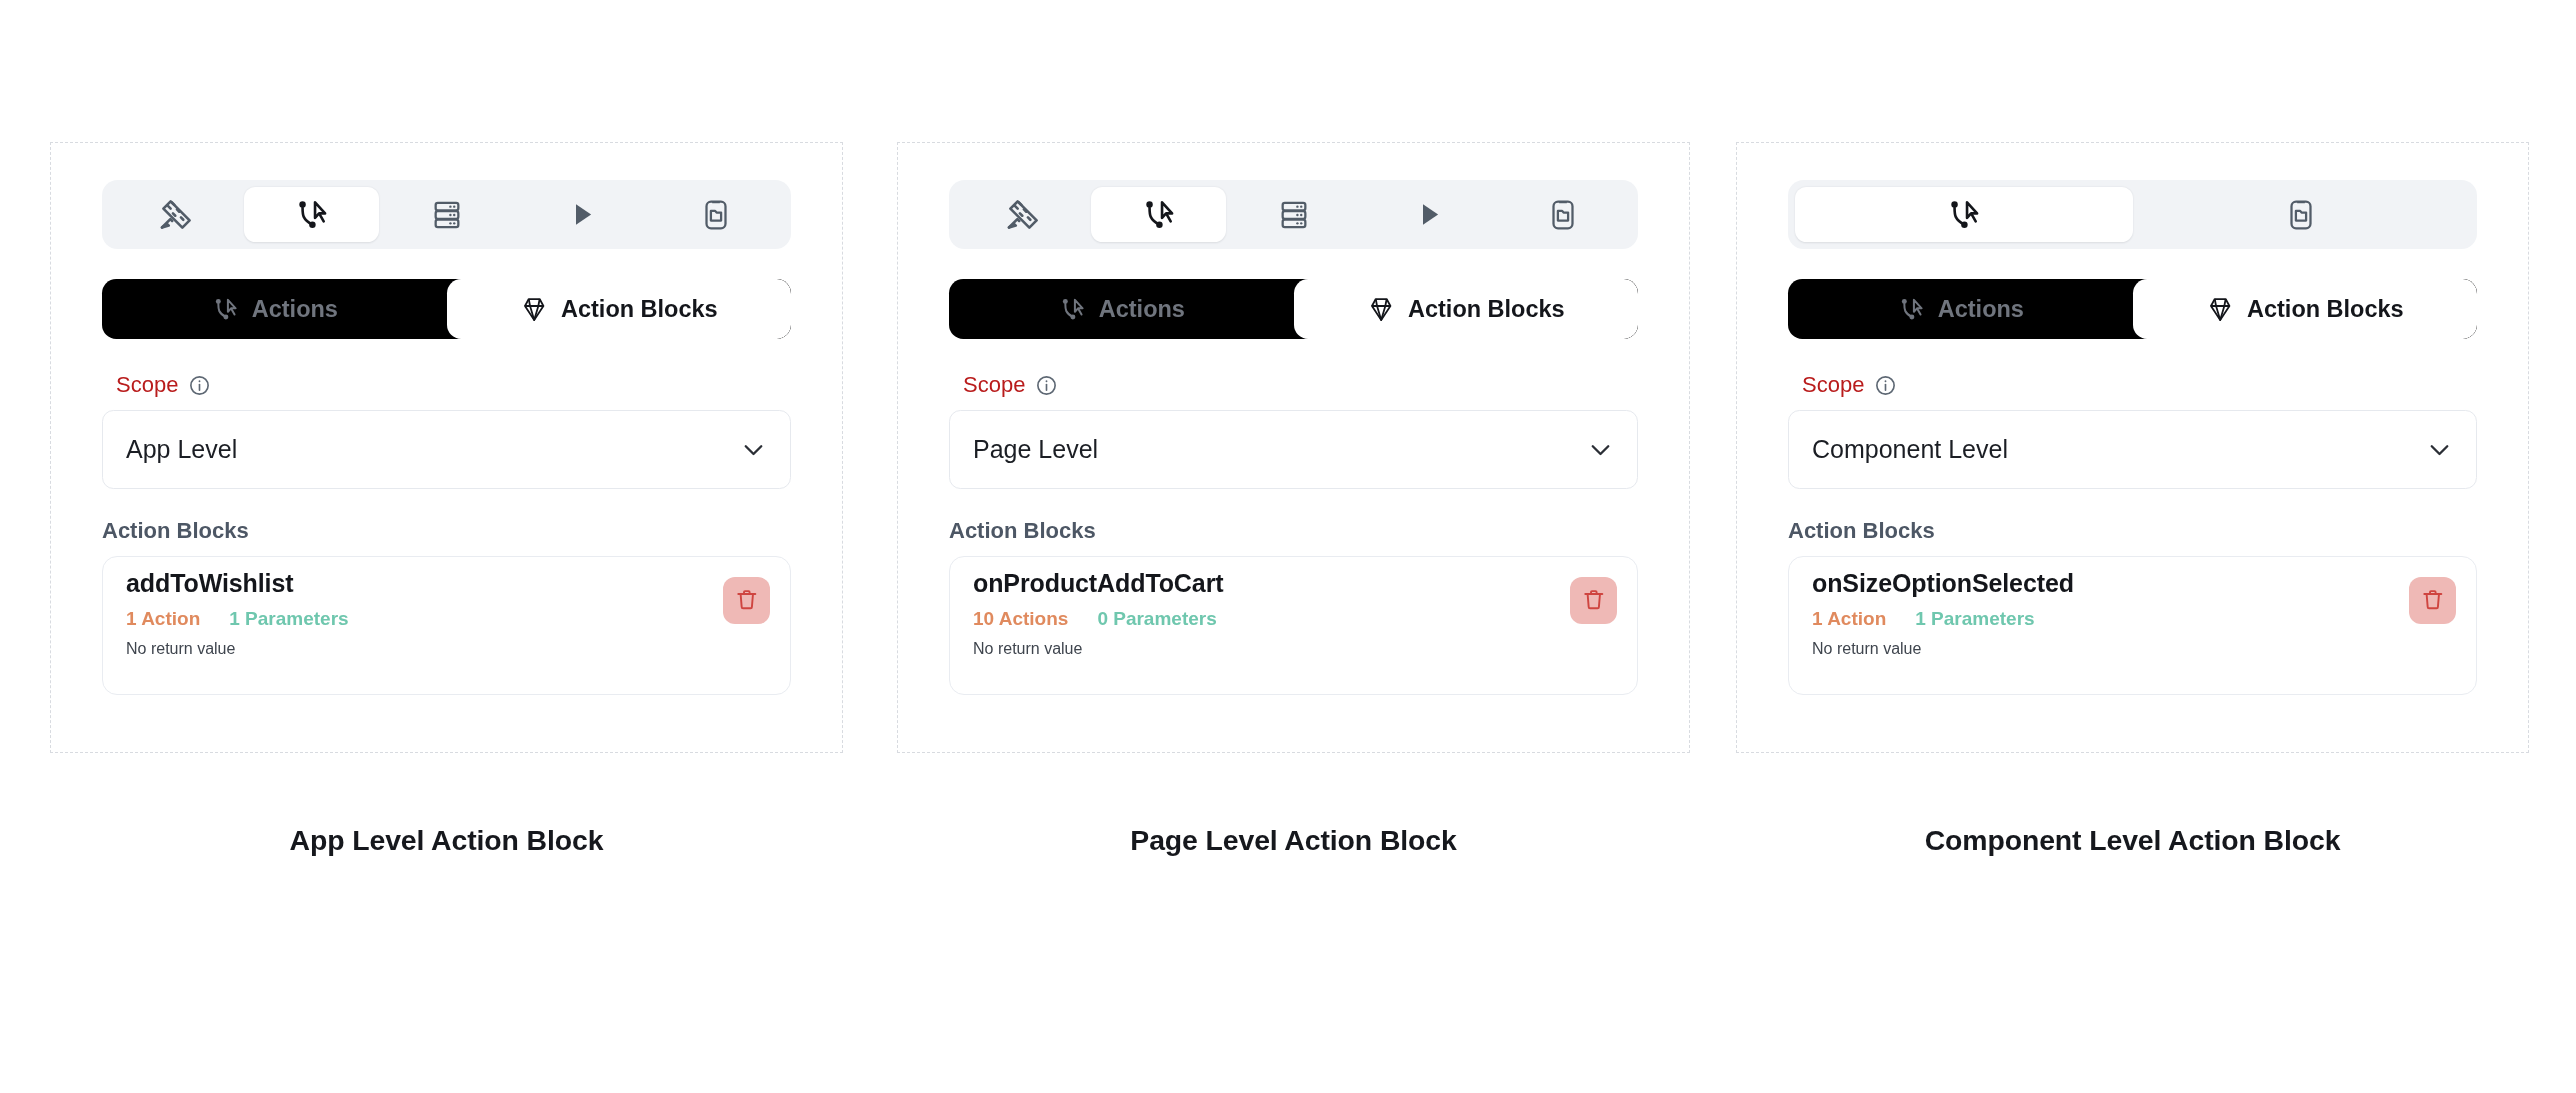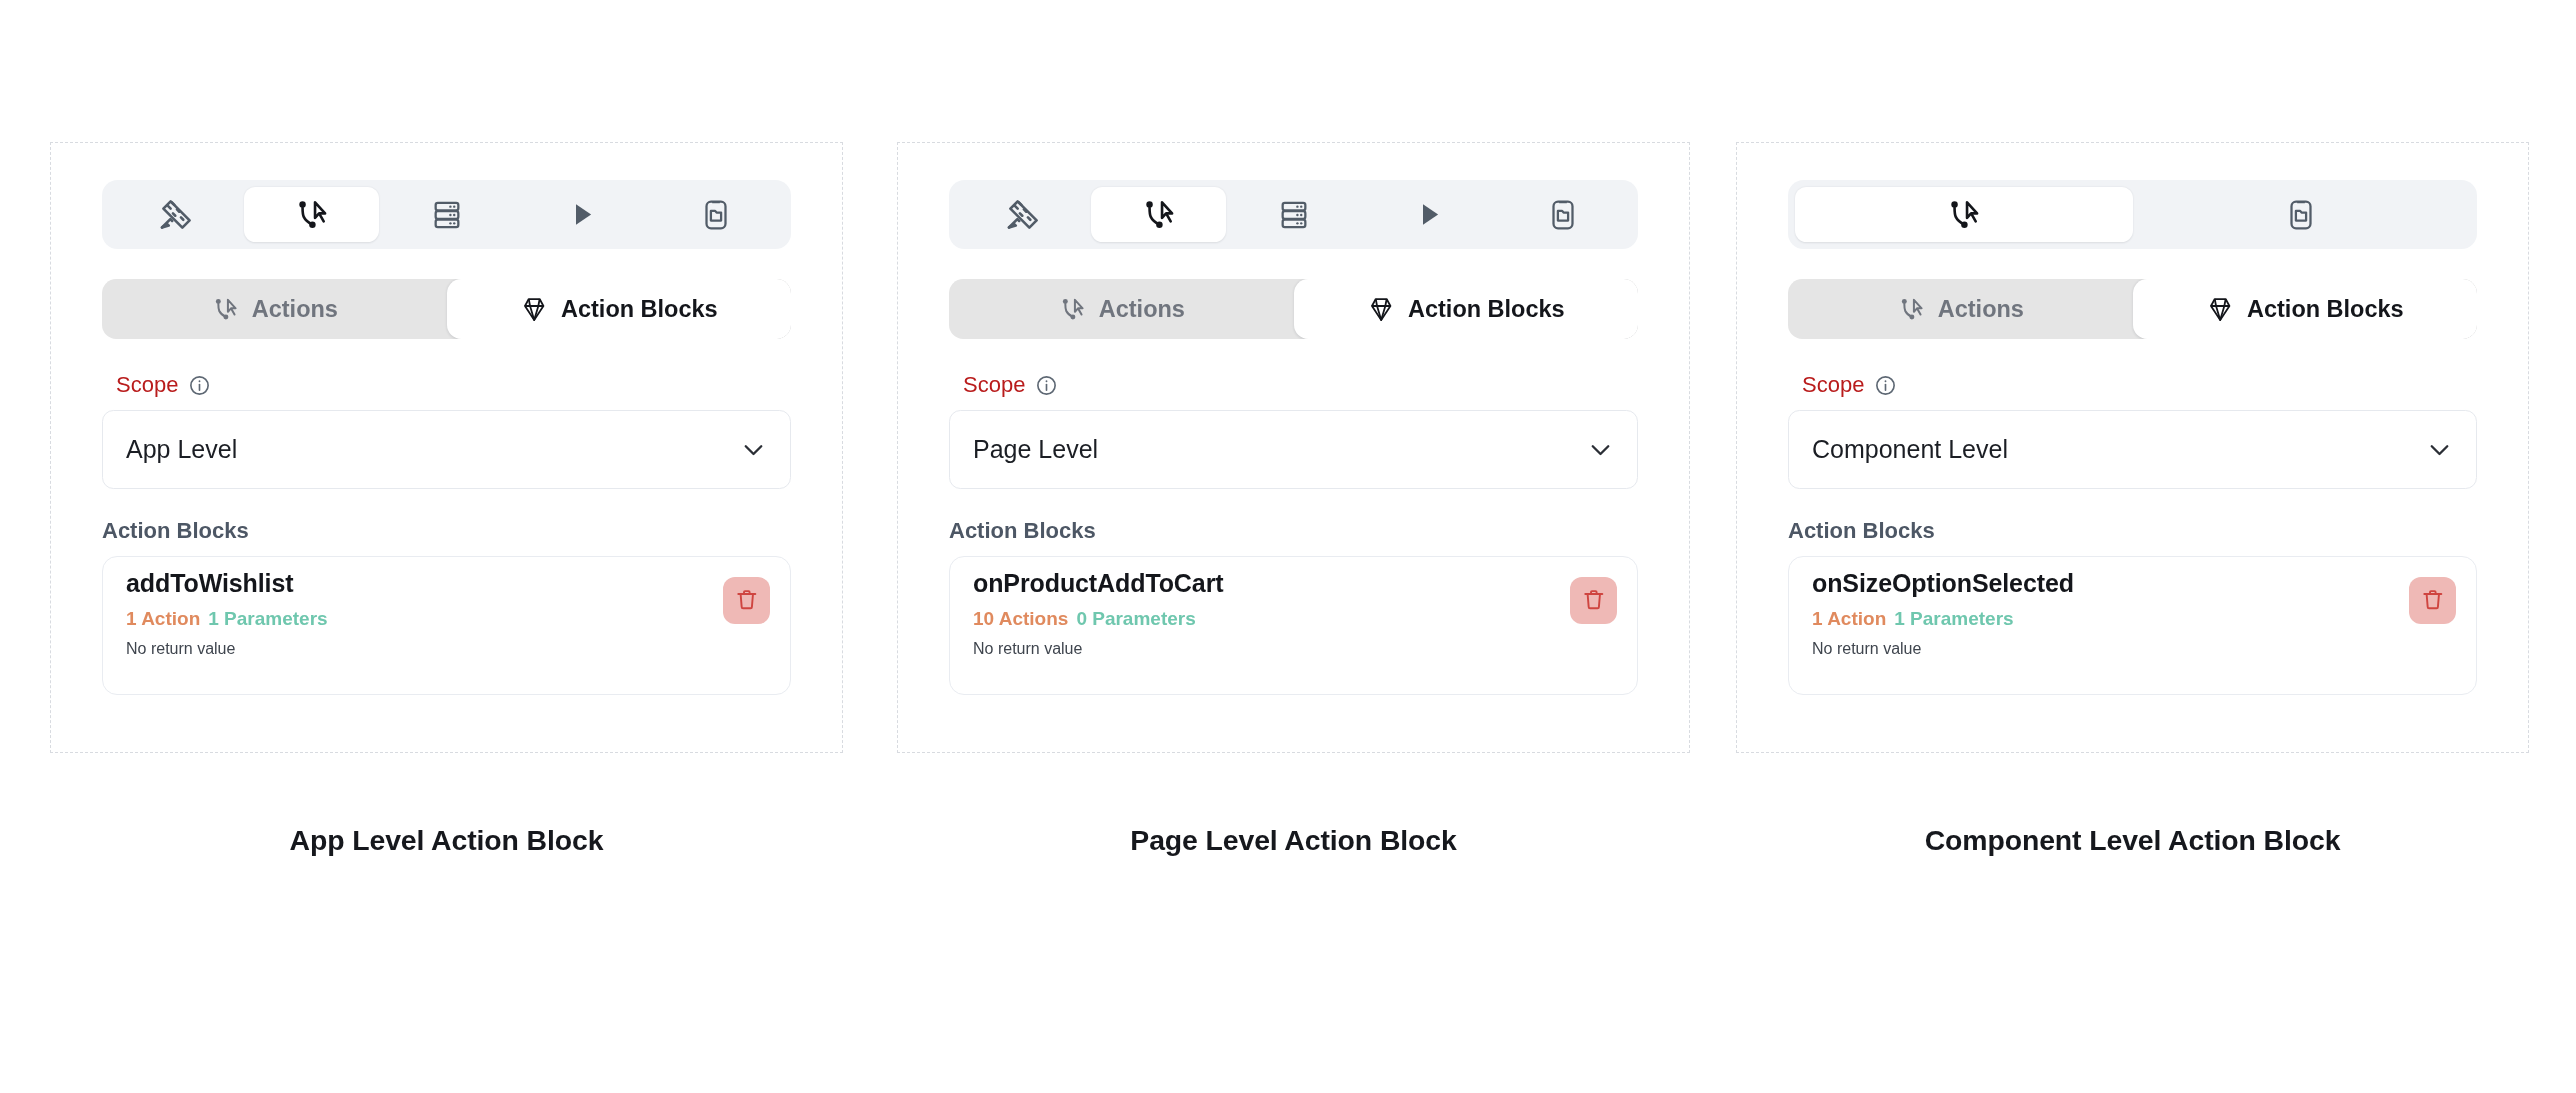--- a/index.html
+++ b/index.html
@@ -64,21 +64,21 @@
     background: #ffffff;
     box-shadow: 0 0.7px 2.1px rgba(20,25,40,0.10);
   }
 
   .tool svg { display: block; }
 
   
   .segmented {
     display: flex;
     margin-top: 30px;
-    background: #e5e5e5;
+    background: #000000;
     border-radius: 14.2px;
     padding: 0;
     overflow: hidden;
     position: relative;
   }
 
   .seg {
     flex: 1 1 0;
     height: 60px;
     display: flex;
@@ -157,21 +157,21 @@
     letter-spacing: -0.1px;
   }
 
   .block-meta {
     margin-top: 10px;
     font-size: 19px;
     font-weight: 700;
   }
 
   .meta-actions { color: #e08a5e; }
-  .meta-params  { color: #6fc7ae; margin-left: 8px; }
+  .meta-params  { color: #6fc7ae; margin-left: 29px; }
 
   .block-return {
     margin-top: 10px;
     font-size: 16px;
     color: #3f454e;
   }
 
   .delete-btn {
     position: absolute;
     top: 20px;

